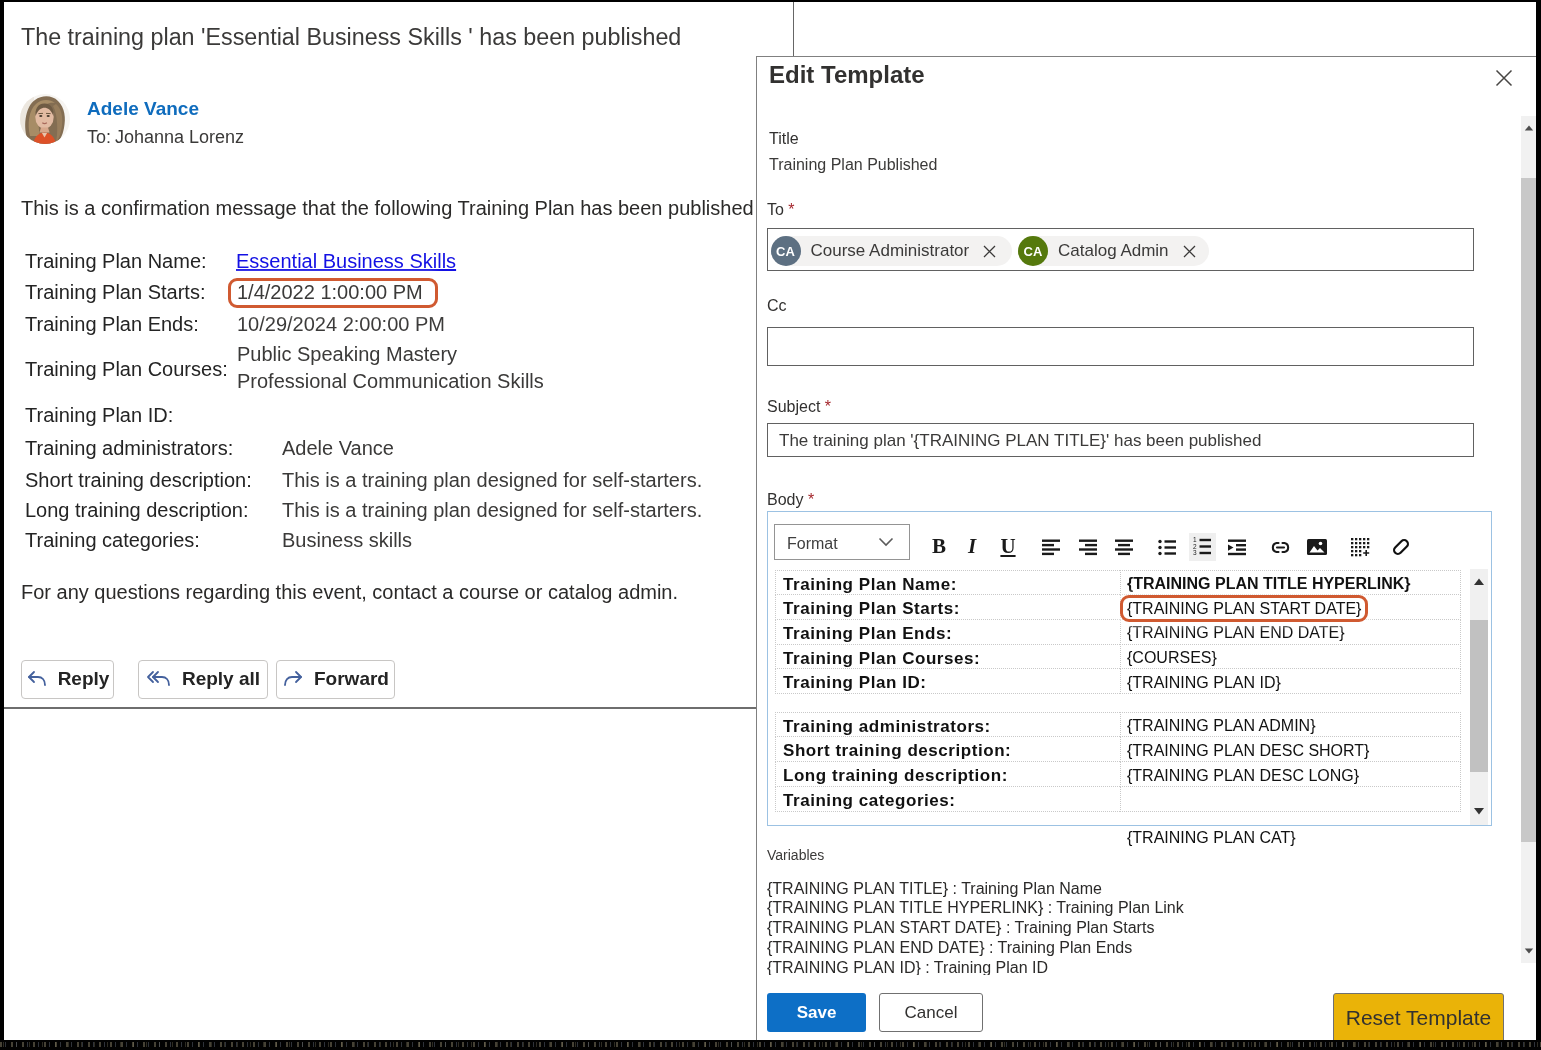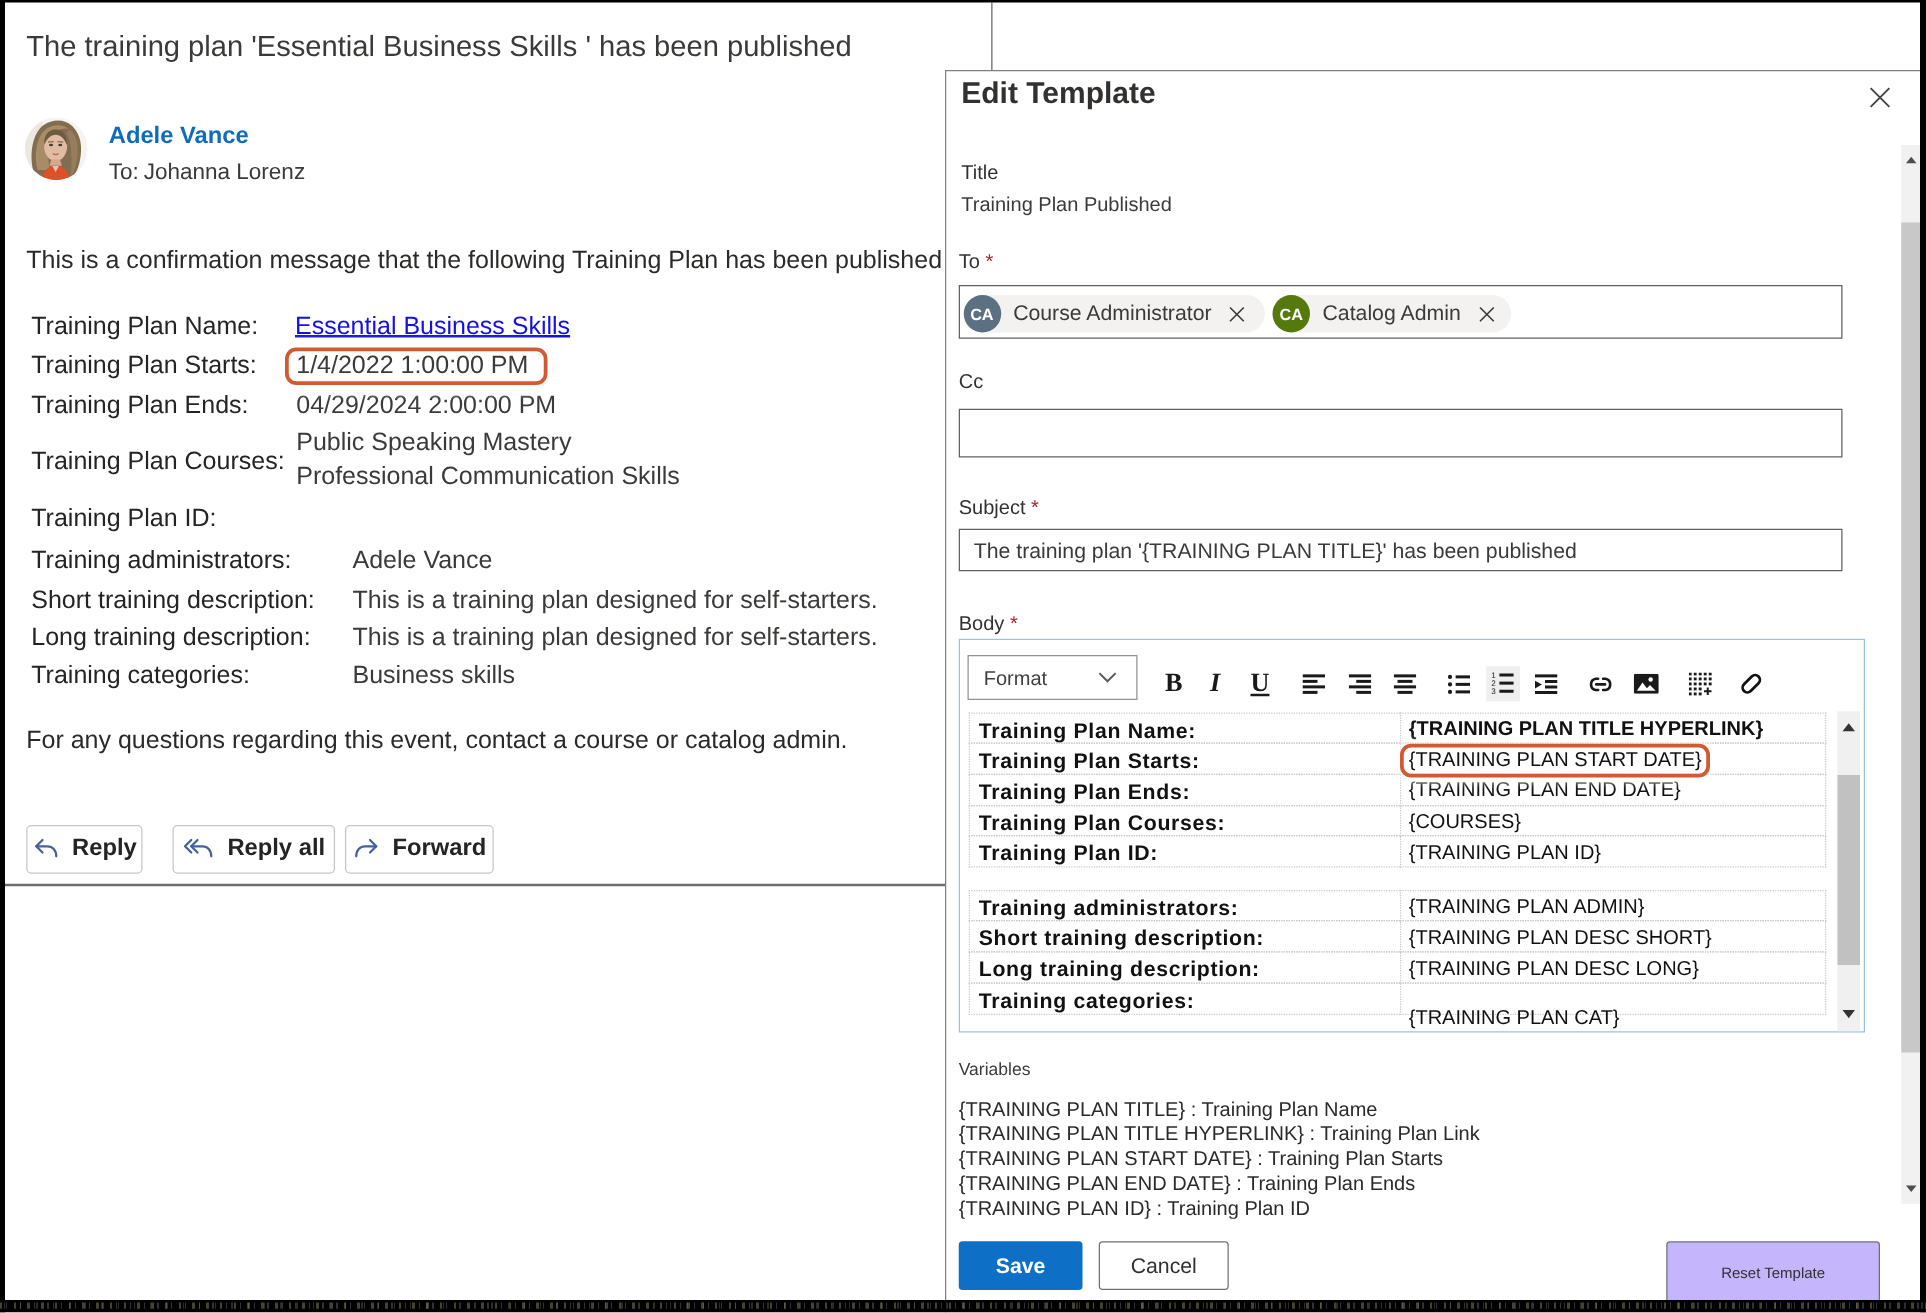--- a/index.html
+++ b/index.html
@@ -48,21 +48,21 @@
   <div class="abs" style="left:21px; top:198px; font-size:20px; line-height:1; color:#2b2a29;">This is a confirmation message that the following Training Plan has been published</div>
 
   <div class="abs b" style="left:25px; top:251px; font-size:20px; line-height:1; color:#242424;">Training Plan Name:</div>
   <div class="abs" style="left:236px; top:251px; font-size:20px; line-height:1;"><span style="color:#1310e4; text-decoration:underline;">Essential Business Skills</span></div>
 
   <div class="abs b" style="left:25px; top:282px; font-size:20px; line-height:1; color:#242424;">Training Plan Starts:</div>
   <div class="abs" style="left:228px; top:277.5px; width:210px; height:30px; border:3.5px solid #d05a31; border-radius:9px; box-shadow:0 1px 6px 6px rgba(255,255,255,0.66); z-index:5;"></div>
   <div class="abs" style="left:237px; top:282px; font-size:20px; line-height:1; color:#3b3a39;">1/4/2022 1:00:00 PM</div>
 
   <div class="abs b" style="left:25px; top:313.5px; font-size:20px; line-height:1; color:#242424;">Training Plan Ends:</div>
-  <div class="abs" style="left:237px; top:313.5px; font-size:20px; line-height:1; color:#3b3a39;">04/29/2024 2:00:00 PM</div>
+  <div class="abs" style="left:237px; top:313.5px; font-size:20px; line-height:1; color:#3b3a39;">10/29/2024 2:00:00 PM</div>
 
   <div class="abs b" style="left:25px; top:359px; font-size:20px; line-height:1; color:#242424;">Training Plan Courses:</div>
   <div class="abs" style="left:237px; top:343.5px; font-size:20px; line-height:1; color:#3b3a39;">Public Speaking Mastery</div>
   <div class="abs" style="left:237px; top:371px; font-size:20px; line-height:1; color:#3b3a39;">Professional Communication Skills</div>
 
   <div class="abs b" style="left:25px; top:405px; font-size:20px; line-height:1; color:#242424;">Training Plan ID:</div>
 
   <div class="abs b" style="left:25px; top:437.5px; font-size:20px; line-height:1; color:#242424;">Training administrators:</div>
   <div class="abs" style="left:282px; top:437.5px; font-size:20px; line-height:1; color:#3b3a39;">Adele Vance</div>
 
@@ -295,21 +295,21 @@
   <div class="abs" style="left:1120px; top:736.4px; width:341px; height:25.9px; border:1px dotted #c9c9c9;"></div>
   <div class="abs" style="left:783px; top:742.4px; font-size:17px; font-weight:bold; letter-spacing:0.55px; line-height:1; color:#111;">Short training description:</div>
   <div class="abs" style="left:1127px; top:742.9px; font-size:16px; line-height:1; color:#111;">{TRAINING PLAN DESC SHORT}</div>
   <div class="abs" style="left:775px; top:761.3px; width:345px; height:25.9px; border:1px dotted #c9c9c9; border-right:none;"></div>
   <div class="abs" style="left:1120px; top:761.3px; width:341px; height:25.9px; border:1px dotted #c9c9c9;"></div>
   <div class="abs" style="left:783px; top:767.3px; font-size:17px; font-weight:bold; letter-spacing:0.55px; line-height:1; color:#111;">Long training description:</div>
   <div class="abs" style="left:1127px; top:767.8px; font-size:16px; line-height:1; color:#111;">{TRAINING PLAN DESC LONG}</div>
   <div class="abs" style="left:775px; top:786.1999999999999px; width:345px; height:25.9px; border:1px dotted #c9c9c9; border-right:none;"></div>
   <div class="abs" style="left:1120px; top:786.1999999999999px; width:341px; height:25.9px; border:1px dotted #c9c9c9;"></div>
   <div class="abs" style="left:783px; top:792.1999999999999px; font-size:17px; font-weight:bold; letter-spacing:0.55px; line-height:1; color:#111;">Training categories:</div>
-  <div class="abs" style="left:1127px; top:807px; font-size:16px; line-height:1; color:#111;">{TRAINING PLAN CAT}</div>
+  <div class="abs" style="left:1127px; top:830px; font-size:16px; line-height:1; color:#111;">{TRAINING PLAN CAT}</div>
   <div class="abs" style="left:1120px; top:594.5px; width:248px; height:27px; border:3.5px solid #d05a31; border-radius:9px; box-shadow:0 1px 5px 4px rgba(255,255,255,0.55); z-index:5;"></div>
   </div>
 
   <div class="abs" style="left:1470px; top:569px; width:18px; height:256px; background:#f0f0f0;"></div>
   <svg class="abs" style="left:1472px; top:576px;" width="14" height="11" viewBox="0 0 14 11">
       <path d="M2 9 L12 9 L7 2.5 Z" fill="#333"></path>
     </svg>
   <div class="abs" style="left:1470px; top:620px; width:18px; height:152px; background:#c1c1c1;"></div>
   <svg class="abs" style="left:1472px; top:806px;" width="14" height="11" viewBox="0 0 14 11">
       <path d="M2 2 L12 2 L7 8.5 Z" fill="#333"></path>
@@ -317,21 +317,21 @@
 
   <div class="abs" style="left:767px; top:848px; font-size:14px; line-height:1; color:#3b3a39;">Variables</div>
   <div class="abs" style="left:767px; top:878.5px; width:700px; height:96.5px; overflow:hidden; font-size:16px; line-height:19.9px; color:#2b2a29; white-space:pre;">{TRAINING PLAN TITLE} : Training Plan Name
 {TRAINING PLAN TITLE HYPERLINK} : Training Plan Link
 {TRAINING PLAN START DATE} : Training Plan Starts
 {TRAINING PLAN END DATE} : Training Plan Ends
 {TRAINING PLAN ID} : Training Plan ID</div>
 
   <div class="abs" style="left:767px; top:993px; width:99px; height:39px; background:#0d6fc6; border-radius:3px; color:#fff; font-size:17px; font-weight:bold; display:flex; align-items:center; justify-content:center;">Save</div>
   <div class="abs" style="left:879px; top:993px; width:104px; height:39px; background:#fff; border:1px solid #707070; border-radius:3px; color:#323130; font-size:17px; display:flex; align-items:center; justify-content:center;">Cancel</div>
-  <div class="abs" style="left:1333px; top:993px; width:171px; height:50px; background:#c4b5fd; border:1px solid #707070; border-radius:3px; color:#323130; font-size:12px; display:flex; align-items:center; justify-content:center;">Reset Template</div>
+  <div class="abs" style="left:1333px; top:993px; width:171px; height:50px; background:#eab308; border:1px solid #707070; border-radius:3px; color:#323130; font-size:21px; display:flex; align-items:center; justify-content:center;">Reset Template</div>
 
   <div class="abs" style="left:0; top:0; width:1541px; height:2px; background:#000;"></div>
   <div class="abs" style="left:0; top:0; width:4px; height:1050px; background:#000;"></div>
   <div class="abs" style="left:1536px; top:0; width:5px; height:1050px; background:#000;"></div>
   <div class="abs" style="left:0; top:1040px; width:1541px; height:10px; background:#020202;"></div>
   <div class="abs" style="left:0; top:1042px; width:1541px; height:5px; background:repeating-linear-gradient(90deg, rgba(170,160,130,0.4) 0 2px, transparent 2px 5px, rgba(130,140,160,0.35) 5px 6px, transparent 6px 11px), repeating-linear-gradient(90deg, transparent 0 3px, rgba(200,190,150,0.22) 3px 4px, transparent 4px 13px);"></div>
 
 </div>
 <style>
   .btnmail { height:38.5px; border:1px solid #c8c6c4; border-radius:4px; background:#fff; display:flex; align-items:center; justify-content:center; gap:10px; font-size:19px; font-weight:600; color:#242424; }

